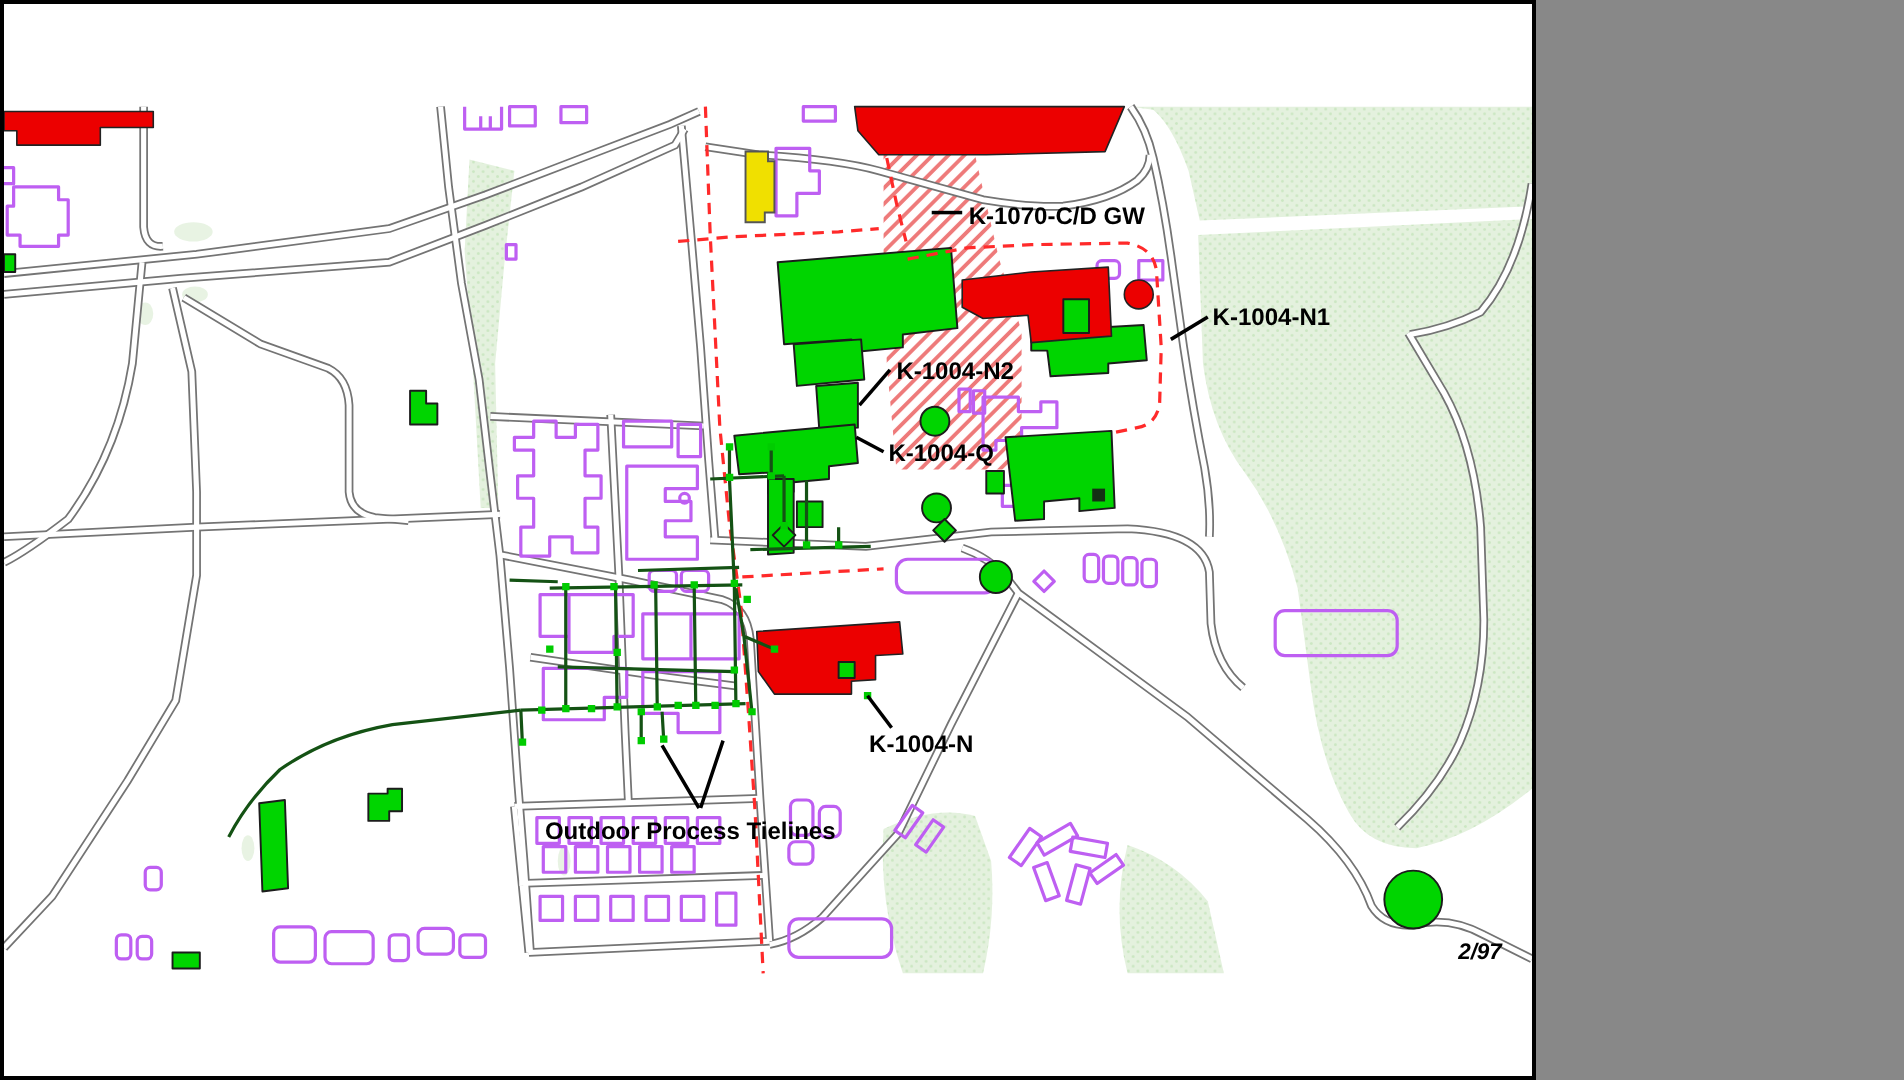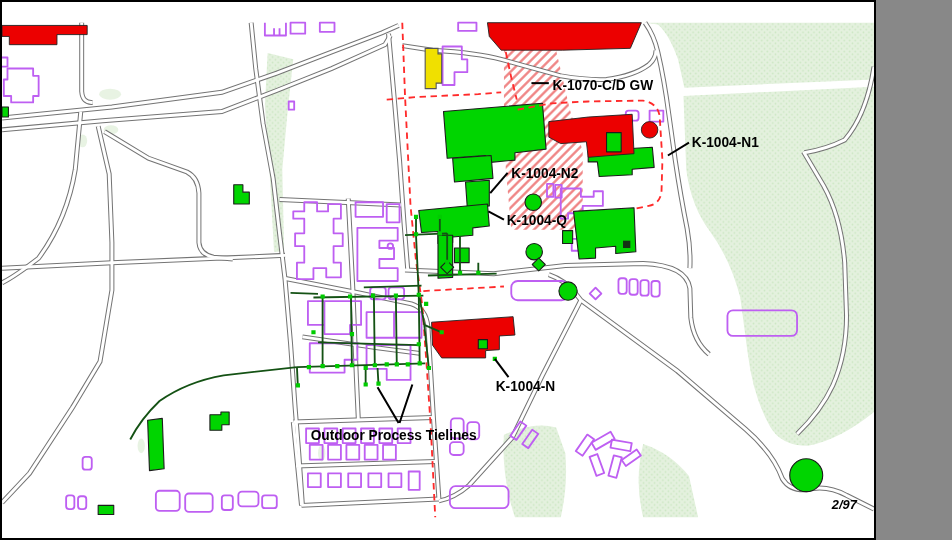--- a/index.html
+++ b/index.html
@@ -1,16 +1,16 @@
 <!DOCTYPE html>
 <html style="--building-green: #00D500; --building-red: #EC0000; --building-yellow: #F0E000; --outline-purple: #BE5FF2; --road-gray: #747474; --forest-green: #E4F1DE; --forest-dot: #CBE7C2; --boundary-red: #FF2A2A; --hatch-red: #EE7A7A; --tieline-green: #145214; --node-green: #00CC00;"><head>
 <meta charset="utf-8">
 <style>
   html,body{margin:0;padding:0;background:#888;}
-  .stage{width:876px;height:540px;box-sizing:border-box;border:2px solid #000;
+  .stage{width:768px;height:540px;box-sizing:border-box;border:2px solid #000;
          background:#fff;position:relative;overflow:hidden;
          font-family:"Liberation Sans",sans-serif;}
   .stage svg{display:block;width:100%;height:100%;}
   .forest{fill:url(#forestpat);stroke:none;}
   .fpatch{fill:var(--forest-green);opacity:.85;}
   .hatch{fill:url(#hatchpat);stroke:none;}
   .p-out{fill:none;stroke:var(--outline-purple);stroke-width:2;stroke-linejoin:round;}
   .g-bldg{fill:var(--building-green);stroke:#1c1c1c;stroke-width:1.2;stroke-linejoin:round;}
   .r-bldg{fill:var(--building-red);stroke:#222;stroke-width:1;stroke-linejoin:round;}
   .y-bldg{fill:var(--building-yellow);stroke:#555;stroke-width:1.2;}

